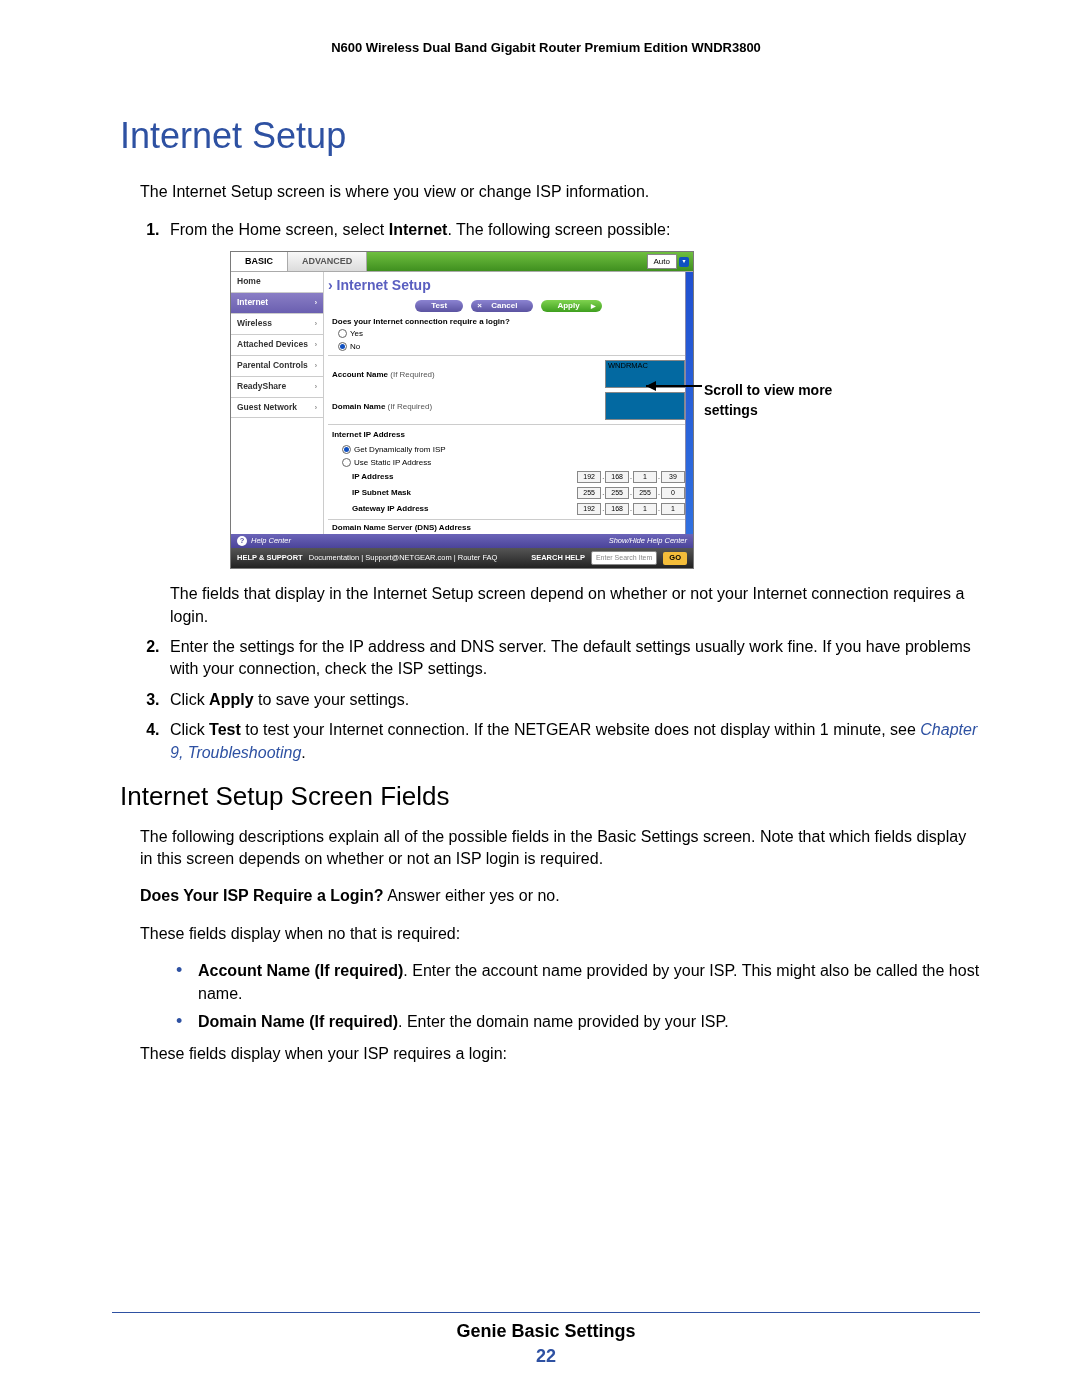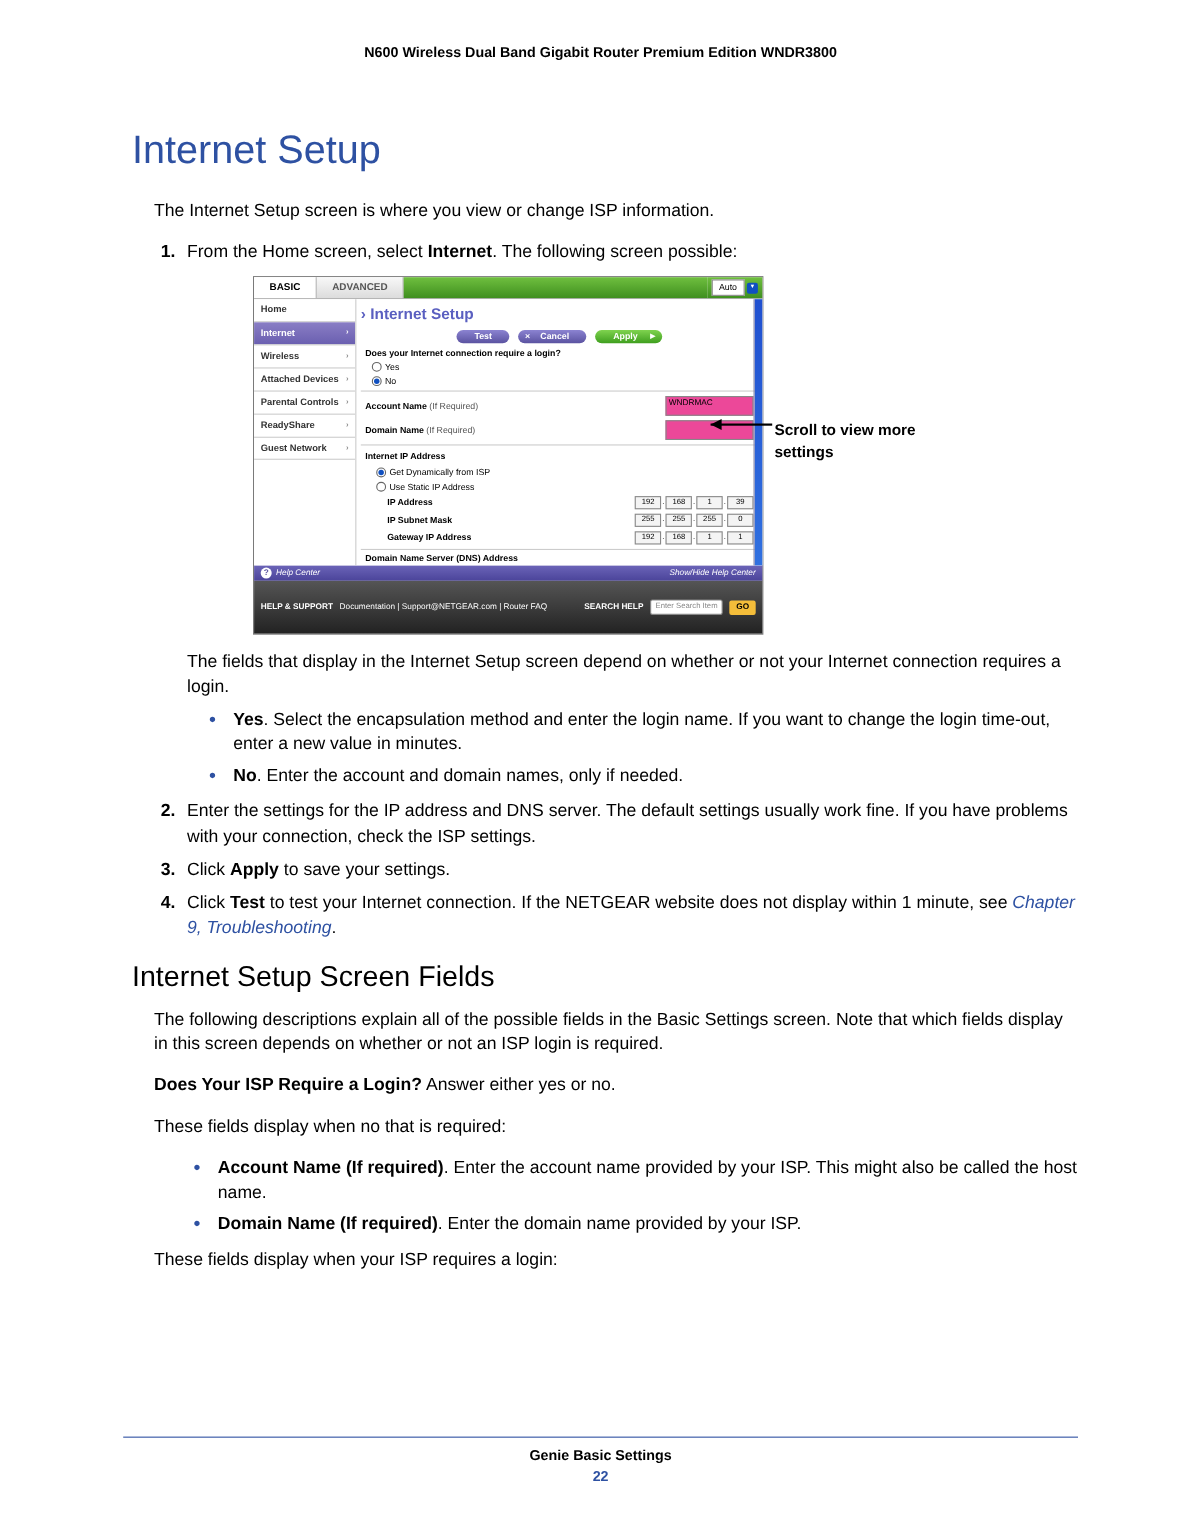--- a/index.html
+++ b/index.html
@@ -151,40 +151,40 @@
   .pill.apply { background: linear-gradient(#7fd34f,#3f9f1f); padding-right:22px; position:relative;}
   .pill.apply::after{content:"▶"; position:absolute; right:6px; font-size:6px;}
   .q { font-weight:bold; padding-left:4px; }
   .radio-row { padding:1px 0 1px 10px; display:flex; align-items:center; gap:3px;}
   .radio { width:7px;height:7px;border:1px solid #666;border-radius:50%;display:inline-block; position:relative;}
   .radio.checked::after{content:"";position:absolute;inset:1px;background:#1050c0;border-radius:50%;}
   .sep { border-top:1px solid #ccc; margin:2px 0; }
   .field-row { display:flex; align-items:center; padding:2px 4px; gap:6px;}
   .field-label { flex:1; font-weight:bold; }
   .field-sub { font-weight:normal; color:#555;}
-  .field-input { width:80px; height:18px; border:1px solid #888; background:#ec4899; font-size:7.5px; padding:0 2px; box-sizing:border-box;}
+  .field-input { width:80px; height:28px; border:1px solid #888; background:#0369a1; font-size:7.5px; padding:0 2px; box-sizing:border-box;}
   .ip-box { width:22px;height:10px;border:1px solid #888;background:#f4f4f4;font-size:7px;text-align:center;}
   .ip-group{display:flex;align-items:center;gap:1px;}
   .ip-dot{font-size:7px;}
   .indent{padding-left:14px;}
   .indent2{padding-left:24px;}
   .scrollbar {
     position:absolute; right:0; top:0; bottom:0; width:7px;
     background:linear-gradient(#2050d0,#3070e0);
     border-left:1px solid #88a;
   }
   .help-strip {
     background:linear-gradient(#6b64b8,#4b449a); color:#fff; font-size:7.5px;
     display:flex;align-items:center;justify-content:space-between; padding:2px 6px;
     font-style:italic;
   }
   .help-q{width:10px;height:10px;border-radius:50%;background:#fff;color:#5b53a1;font-weight:bold;display:inline-flex;align-items:center;justify-content:center;font-style:normal;margin-right:4px;}
   .footer-bar {
     background:linear-gradient(#555,#222); color:#fff; font-size:7.5px;
-    display:flex;align-items:center; padding:17px 6px; gap:6px;
+    display:flex;align-items:center; padding:3px 6px; gap:6px;
   }
   .footer-bar .lbl{font-weight:bold;}
   .search-box{background:#fff;color:#888;padding:1px 4px;border-radius:2px;font-size:7px;border:1px solid #888;}
   .go-btn{background:#f4bd3a;color:#000;font-weight:bold;padding:1px 6px;border-radius:2px;font-size:7.5px;}
   
   .callout {
     margin-top: 130px;
     font-weight: bold;
     font-size: 14px;
     color: #000;
@@ -199,23 +199,23 @@
   .arrow-line{height:2px;background:#000;}
   .arrow-head{
     width:0;height:0;
     border-top:5px solid transparent;
     border-bottom:5px solid transparent;
     border-right:10px solid #000;
     position:absolute;left:0;top:-4px;
   }
   .page-footer {
     position: absolute;
-    left: 112px; right: 100px; bottom: 48px;
+    left: 112px; right: 100px; bottom: 30px;
     text-align: center;
-    font-size: 13px;
+    font-size: 18px;
   }
   .page-footer .chapter { font-weight: bold; display:block; }
   .page-footer .num { color:#2e51a2; font-weight:bold; display:block; margin-top:4px;}
   .hr-footer { border:none; border-top:1px solid #2e51a2; margin-bottom:8px;}
 </style>
 </head>
 <body>
 
 <div class="page">
 
@@ -369,24 +369,20 @@
         <div class="callout">
           <div class="arrow">
             <div class="arrow-head"></div>
               <div class="arrow-line"></div>
           </div>
           <span>Scroll to view more settings</span>
         </div>
       </div>
 
       <div style="margin-top:6px;">The fields that display in the Internet Setup screen depend on whether or not your Internet connection requires a login.</div>
-      <ul class="bullets" style="margin-left:20px;">
-        <li><b>Yes</b><span>. Select the encapsulation method and enter the login name. If you want to change the login time-out, enter a new value in minutes.</span></li>
-        <li><b>No</b><span>. Enter the account and domain names, only if needed.</span></li>
-      </ul>
     </li>
 
     <li>Enter the settings for the IP address and DNS server. The default settings usually work fine. If you have problems with your connection, check the ISP settings.</li>
 
     <li>
       <span>Click </span><b>Apply</b><span> to save your settings.</span>
     </li>
 
     <li>
       <span>Click </span><b>Test</b><span> to test your Internet connection. If the NETGEAR website does not display within 1 minute, see </span><span class="link-ref">Chapter 9, Troubleshooting</span><span>.</span>

